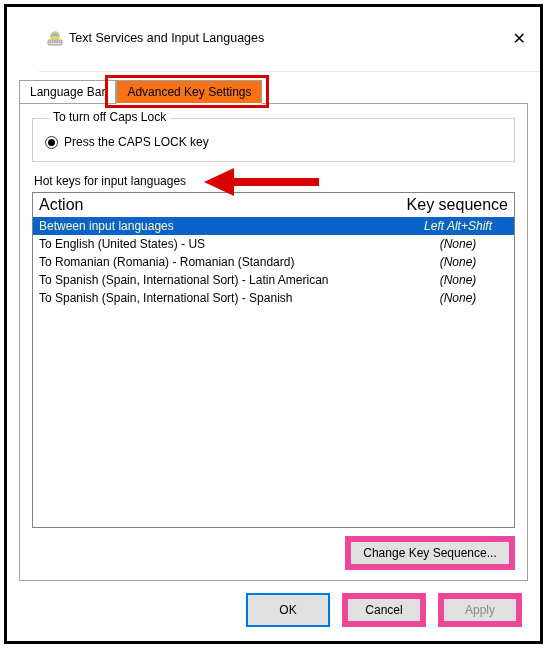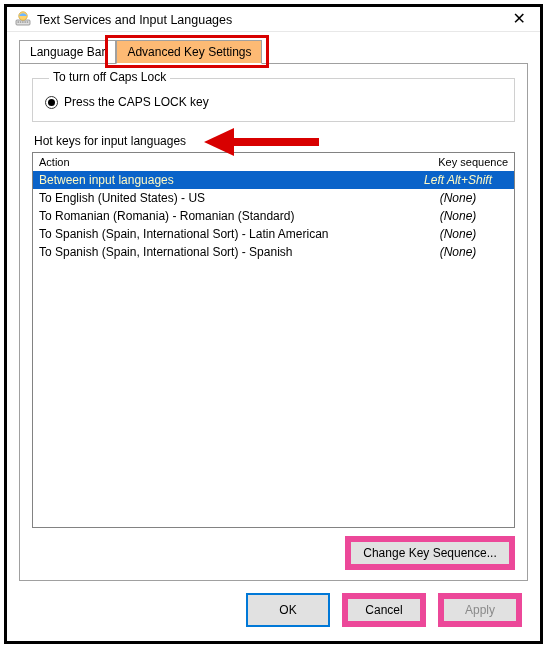--- a/index.html
+++ b/index.html
@@ -16,23 +16,24 @@
   .outer-border {
     border: 3px solid #000;
     width: 100%;
     height: 100%;
     display: flex;
     flex-direction: column;
     background: #fff;
   }
   .titlebar {
     display: flex;
-    align-items: flex-end;
-    padding: 4px 8px;
+    align-items: flex-start;
+    padding: 24px 8px;
     border-bottom: 1px solid #e8e8e8;
+    margin-left: 32px;
   }
   .title-icon {
     width: 16px; height: 16px;
     margin-right: 6px;
     display: inline-flex;
     align-items: center;
     justify-content: center;
   }
   .title-icon svg { width: 16px; height: 16px; }
   .titlebar .title {
@@ -64,21 +65,21 @@
     background: #fff;
     margin-right: 0;
     position: relative;
     font-size: 12px;
   }
   .tab.inactive {
     background: #fff;
   }
   .tab.active {
     border-bottom-color: #fff;
-    background: #fdba74;
+    background: #f97316;
   }
   .tab-highlight {
     position: absolute;
     border: 3px solid #d80000;
     pointer-events: none;
   }
   .tabpane {
     border: 1px solid #a0a0a0;
     flex: 1;
     padding: 10px 12px;
@@ -141,21 +142,21 @@
   .listview {
     flex: 1;
     border: 1px solid #828282;
     background: #fff;
     display: flex;
     flex-direction: column;
     min-height: 0;
   }
   .lv-header {
     display: flex;
-    font-size: 11px;
+    font-size: 16px;
     padding: 3px 6px;
   }
   .lv-header .col-action { flex: 1; }
   .lv-header .col-key { text-align: right; width: 110px; }
   .lv-rows {
     flex: 1;
     overflow-y: auto;
     font-size: 12px;
   }
   .lv-row {

